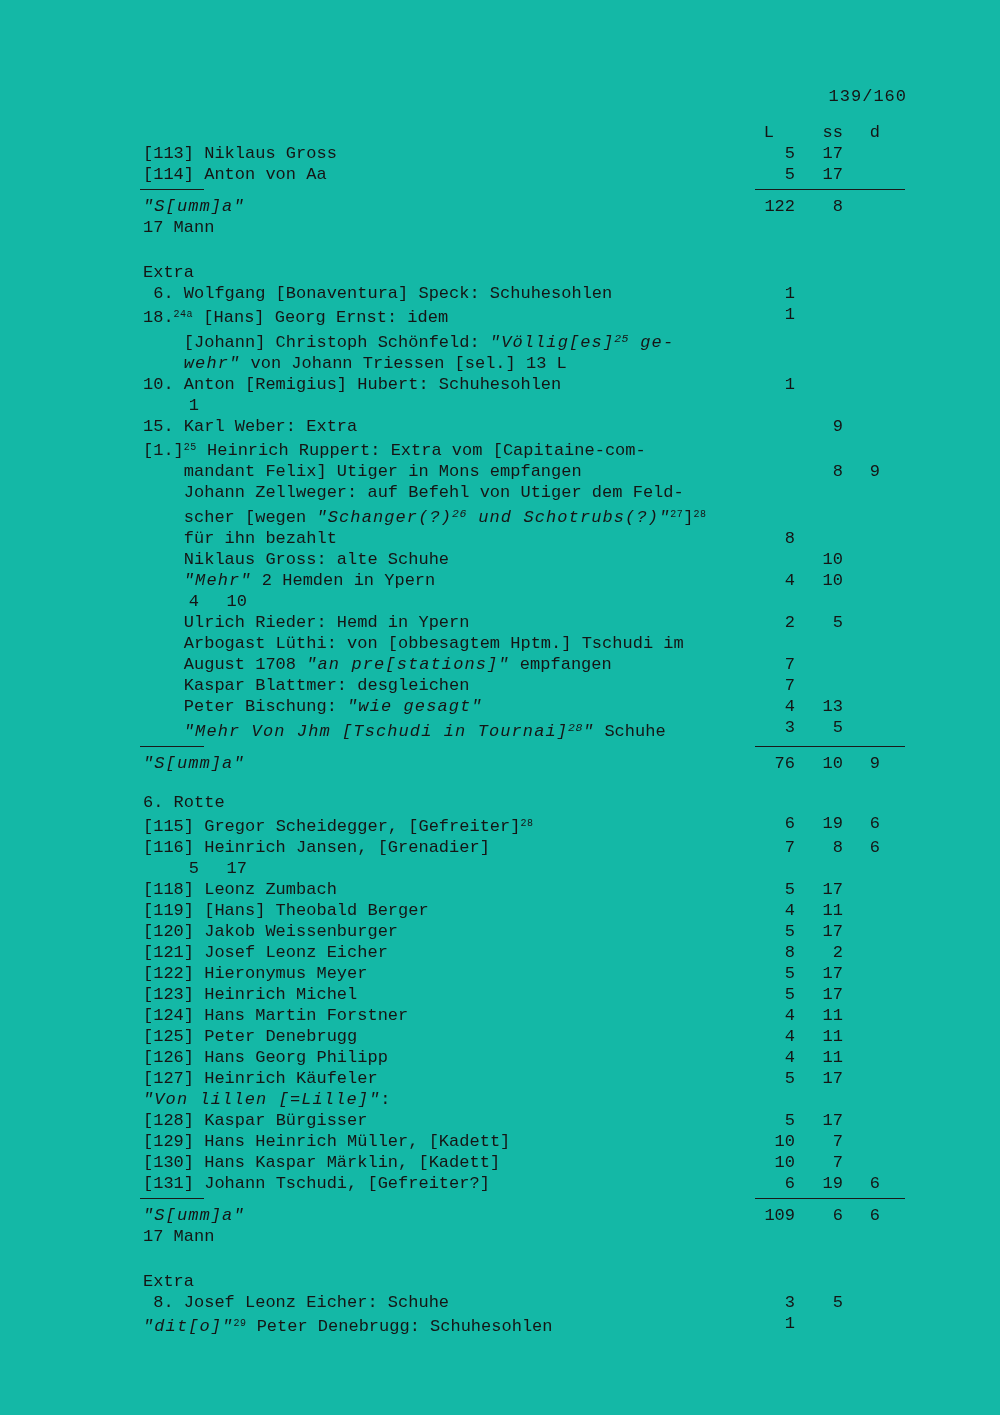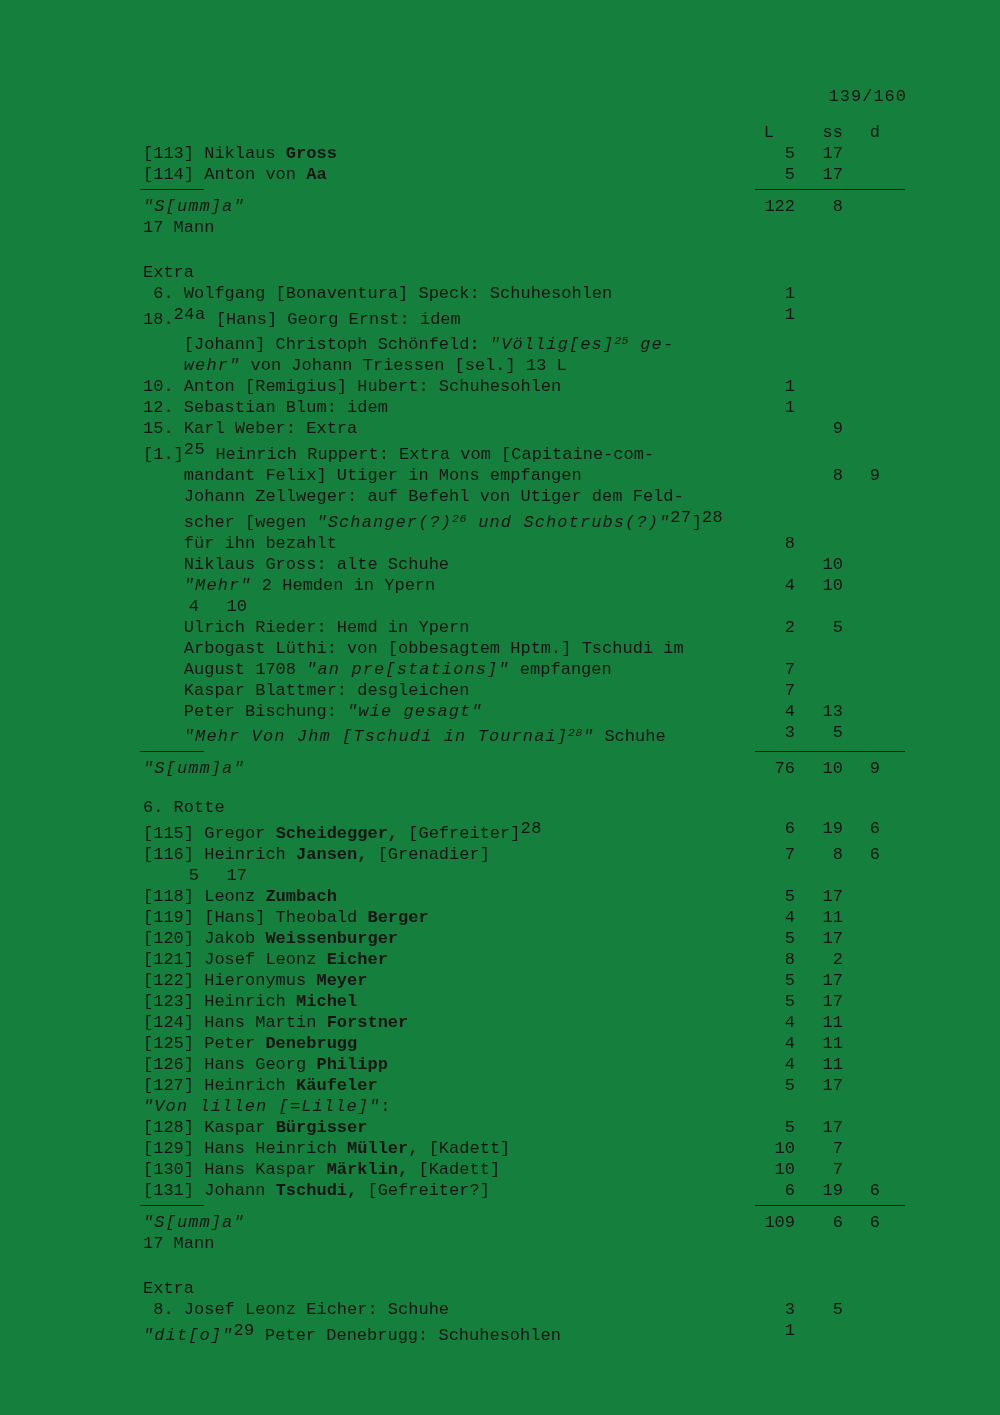--- a/index.html
+++ b/index.html
@@ -5,21 +5,21 @@
   html, body { margin: 0; padding: 0; }
   body {
     width: 1000px; height: 1415px;
     background: #ffffff;
     color: #151515;
     font-family: "Liberation Mono", "DejaVu Sans Mono", monospace;
     font-size: 17px;
     position: relative;
     overflow: hidden;
   }
-  .sheet { position: absolute; inset: 0; background: #15803d; }
+  .sheet { position: absolute; inset: 0; background: #14b8a6; }
   .page-number {
     position: absolute;
     top: 86px; left: 0; width: 907px;
     text-align: right;
     line-height: 21px;
     letter-spacing: 1px;
   }
   #content {
     position: absolute;
     left: 143px; top: 122px; width: 737px;
@@ -27,23 +27,23 @@
   .section { }
   .section + .section { margin-top: 24px; }
   #content .section:nth-child(3) { margin-top: 18px; }
   .row { display: flex; line-height: 21px; white-space: pre; }
   .txt { flex: 1 1 auto; min-width: 0; }
   .c { flex: 0 0 auto; text-align: right; }
   .c-l  { width: 56px; }
   .c-ss { width: 48px; }
   .c-d  { width: 37px; }
   .hdr .c-l { padding-right: 21px; box-sizing: border-box; }
-  .b { font-weight: bold; }
+  .b { font-weight: normal; }
   .i { font-style: italic; letter-spacing: 1.1px; }
-  .s { font-size: 17px; vertical-align: 5px; letter-spacing: 0.5px; }
+  .s { font-size: 10px; vertical-align: 5px; letter-spacing: 0.5px; }
   .is { font-style: italic; font-size: 11.5px; vertical-align: 5px; letter-spacing: 0.5px; }
   .rule-row { position: relative; height: 11px; }
   .rule-left {
     position: absolute; left: -3px; top: 4px; width: 64px;
     border-top: 1.7px solid #1a1a1a;
   }
   .rule-right {
     position: absolute; left: 612px; top: 4px; width: 150px;
     border-top: 1.7px solid #1a1a1a;
   }
@@ -65,21 +65,21 @@
         <div class="row"><span class="txt"><span class="i">"S[umm]a"</span></span><span class="c c-l">122</span><span class="c c-ss">8</span><span class="c c-d"></span></div>
         <div class="row"><span class="txt"><span>17 Mann</span></span><span class="c c-l"></span><span class="c c-ss"></span><span class="c c-d"></span></div>
       </div>
       <div class="section">
         <div class="row"><span class="txt">Extra</span></div>
         <div class="row"><span class="txt"><span> 6. Wolfgang [Bonaventura] Speck: Schuhesohlen</span></span><span class="c c-l">1</span><span class="c c-ss"></span><span class="c c-d"></span></div>
         <div class="row"><span class="txt"><span>18.</span><span class="s">24a</span><span> [Hans] Georg Ernst: idem</span></span><span class="c c-l">1</span><span class="c c-ss"></span><span class="c c-d"></span></div>
         <div class="row"><span class="txt"><span>    [Johann] Christoph Schönfeld: </span><span class="i">"Völlig[es]</span><span class="is">25</span><span class="i"> ge-</span></span><span class="c c-l"></span><span class="c c-ss"></span><span class="c c-d"></span></div>
         <div class="row"><span class="txt"><span>    </span><span class="i">wehr"</span><span> von Johann Triessen [sel.] 13 L</span></span><span class="c c-l"></span><span class="c c-ss"></span><span class="c c-d"></span></div>
         <div class="row"><span class="txt"><span>10. Anton [Remigius] Hubert: Schuhesohlen</span></span><span class="c c-l">1</span><span class="c c-ss"></span><span class="c c-d"></span></div>
-        <div class="row"><span class="txt"><span>12. Sebastian Blum: idem</span></span><span class="c c-l">1</span><span class="c c-ss"></span><span class="c c-d"></span></div>
+        <div class="row"><span class="c c-l">1</span><span class="c c-ss"></span><span class="c c-d"></span></div>
         <div class="row"><span class="txt"><span>15. Karl Weber: Extra</span></span><span class="c c-l"></span><span class="c c-ss">9</span><span class="c c-d"></span></div>
         <div class="row"><span class="txt"><span>[1.]</span><span class="s">25</span><span> Heinrich Ruppert: Extra vom [Capitaine-com-</span></span><span class="c c-l"></span><span class="c c-ss"></span><span class="c c-d"></span></div>
         <div class="row"><span class="txt"><span>    mandant Felix] Utiger in Mons empfangen</span></span><span class="c c-l"></span><span class="c c-ss">8</span><span class="c c-d">9</span></div>
         <div class="row"><span class="txt"><span>    Johann Zellweger: auf Befehl von Utiger dem Feld-</span></span><span class="c c-l"></span><span class="c c-ss"></span><span class="c c-d"></span></div>
         <div class="row"><span class="txt"><span>    scher [wegen </span><span class="i">"Schanger(?)</span><span class="is">26</span><span class="i"> und Schotrubs(?)"</span><span class="s">27</span><span>]</span><span class="s">28</span></span><span class="c c-l"></span><span class="c c-ss"></span><span class="c c-d"></span></div>
         <div class="row"><span class="txt"><span>    für ihn bezahlt</span></span><span class="c c-l">8</span><span class="c c-ss"></span><span class="c c-d"></span></div>
         <div class="row"><span class="txt"><span>    Niklaus Gross: alte Schuhe</span></span><span class="c c-l"></span><span class="c c-ss">10</span><span class="c c-d"></span></div>
         <div class="row"><span class="txt"><span>    </span><span class="i">"Mehr"</span><span> 2 Hemden in Ypern</span></span><span class="c c-l">4</span><span class="c c-ss">10</span><span class="c c-d"></span></div>
         <div class="row"><span class="c c-l">4</span><span class="c c-ss">10</span><span class="c c-d"></span></div>
         <div class="row"><span class="txt"><span>    Ulrich Rieder: Hemd in Ypern</span></span><span class="c c-l">2</span><span class="c c-ss">5</span><span class="c c-d"></span></div>

